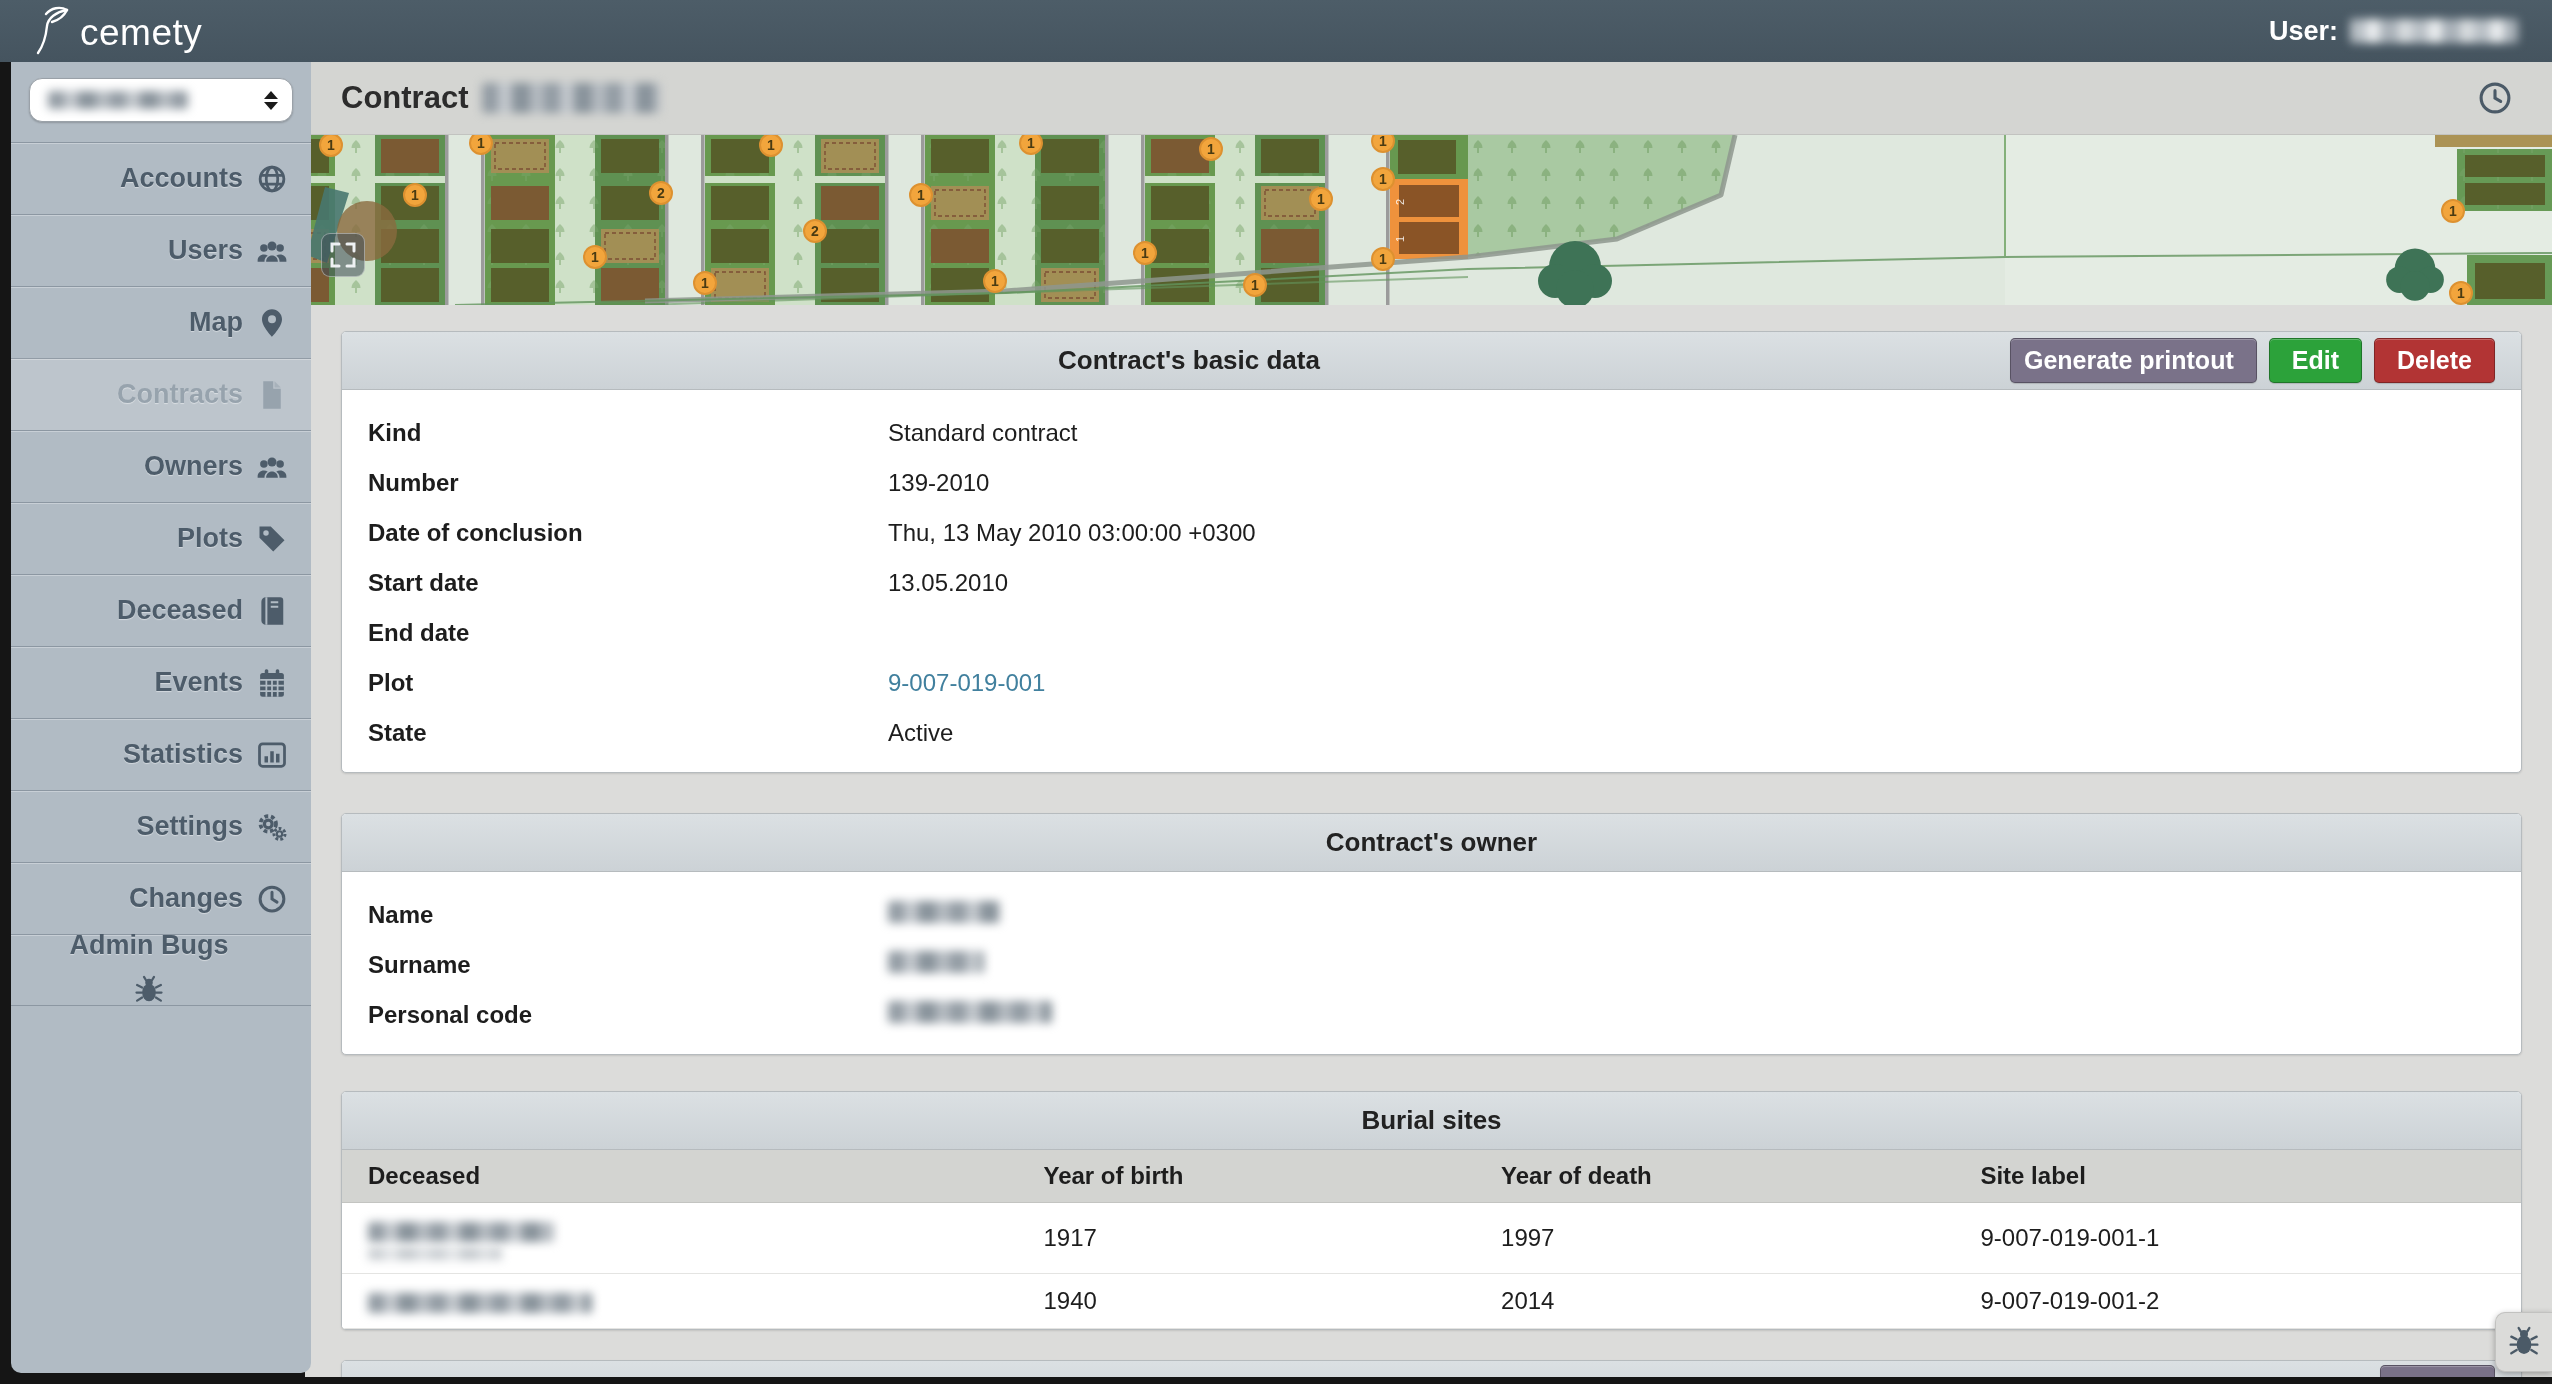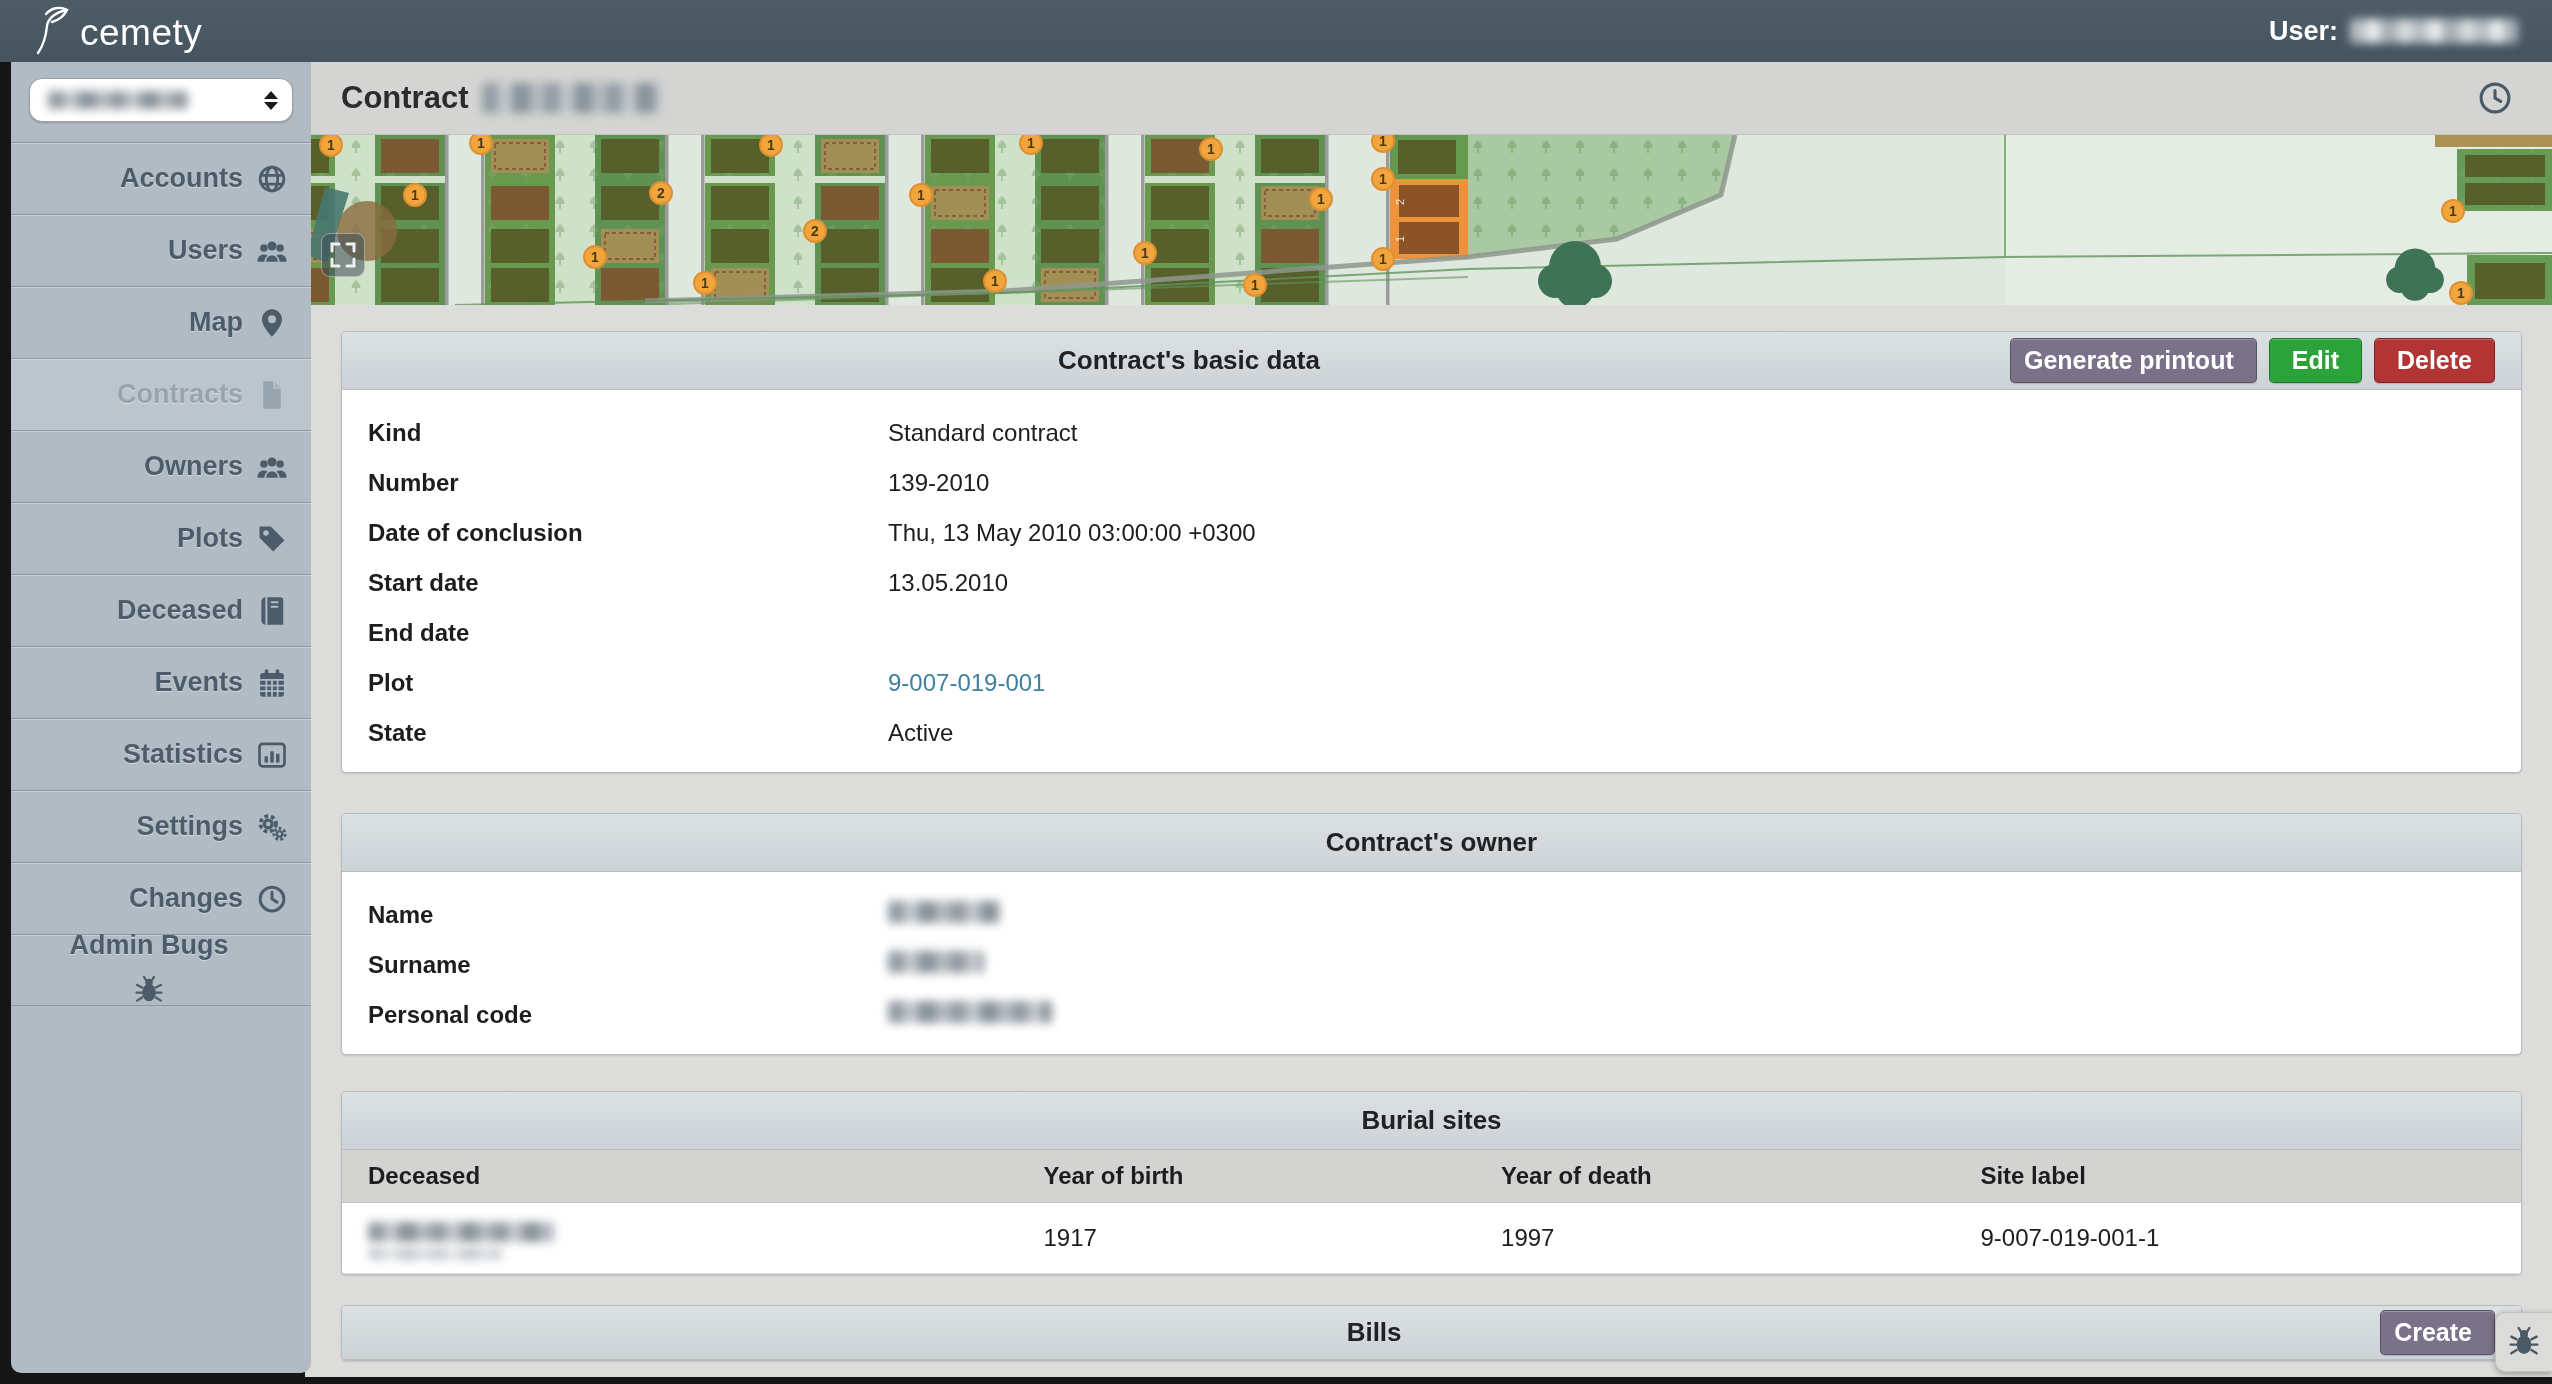--- a/index.html
+++ b/index.html
@@ -590,20 +590,28 @@
         <tbody>
           <tr>
             <td>
               <span class="redact r-dec1"></span>
               <span class="redact r-sub"></span>
             </td>
             <td>1917</td>
             <td>1997</td>
             <td>9-007-019-001-1</td>
           </tr>
+          <tr>
+            <td>
+              <span class="redact r-dec2"></span>
+            </td>
+            <td>1940</td>
+            <td>2014</td>
+            <td>9-007-019-001-2</td>
+          </tr>
         </tbody>
       </table>
     </section>
 
     <div style="height:30px"></div>
 
     <section class="panel">
       <div class="panel-head head-sm">
         <span class="pt">Bills</span>
         <span class="head-btns">

